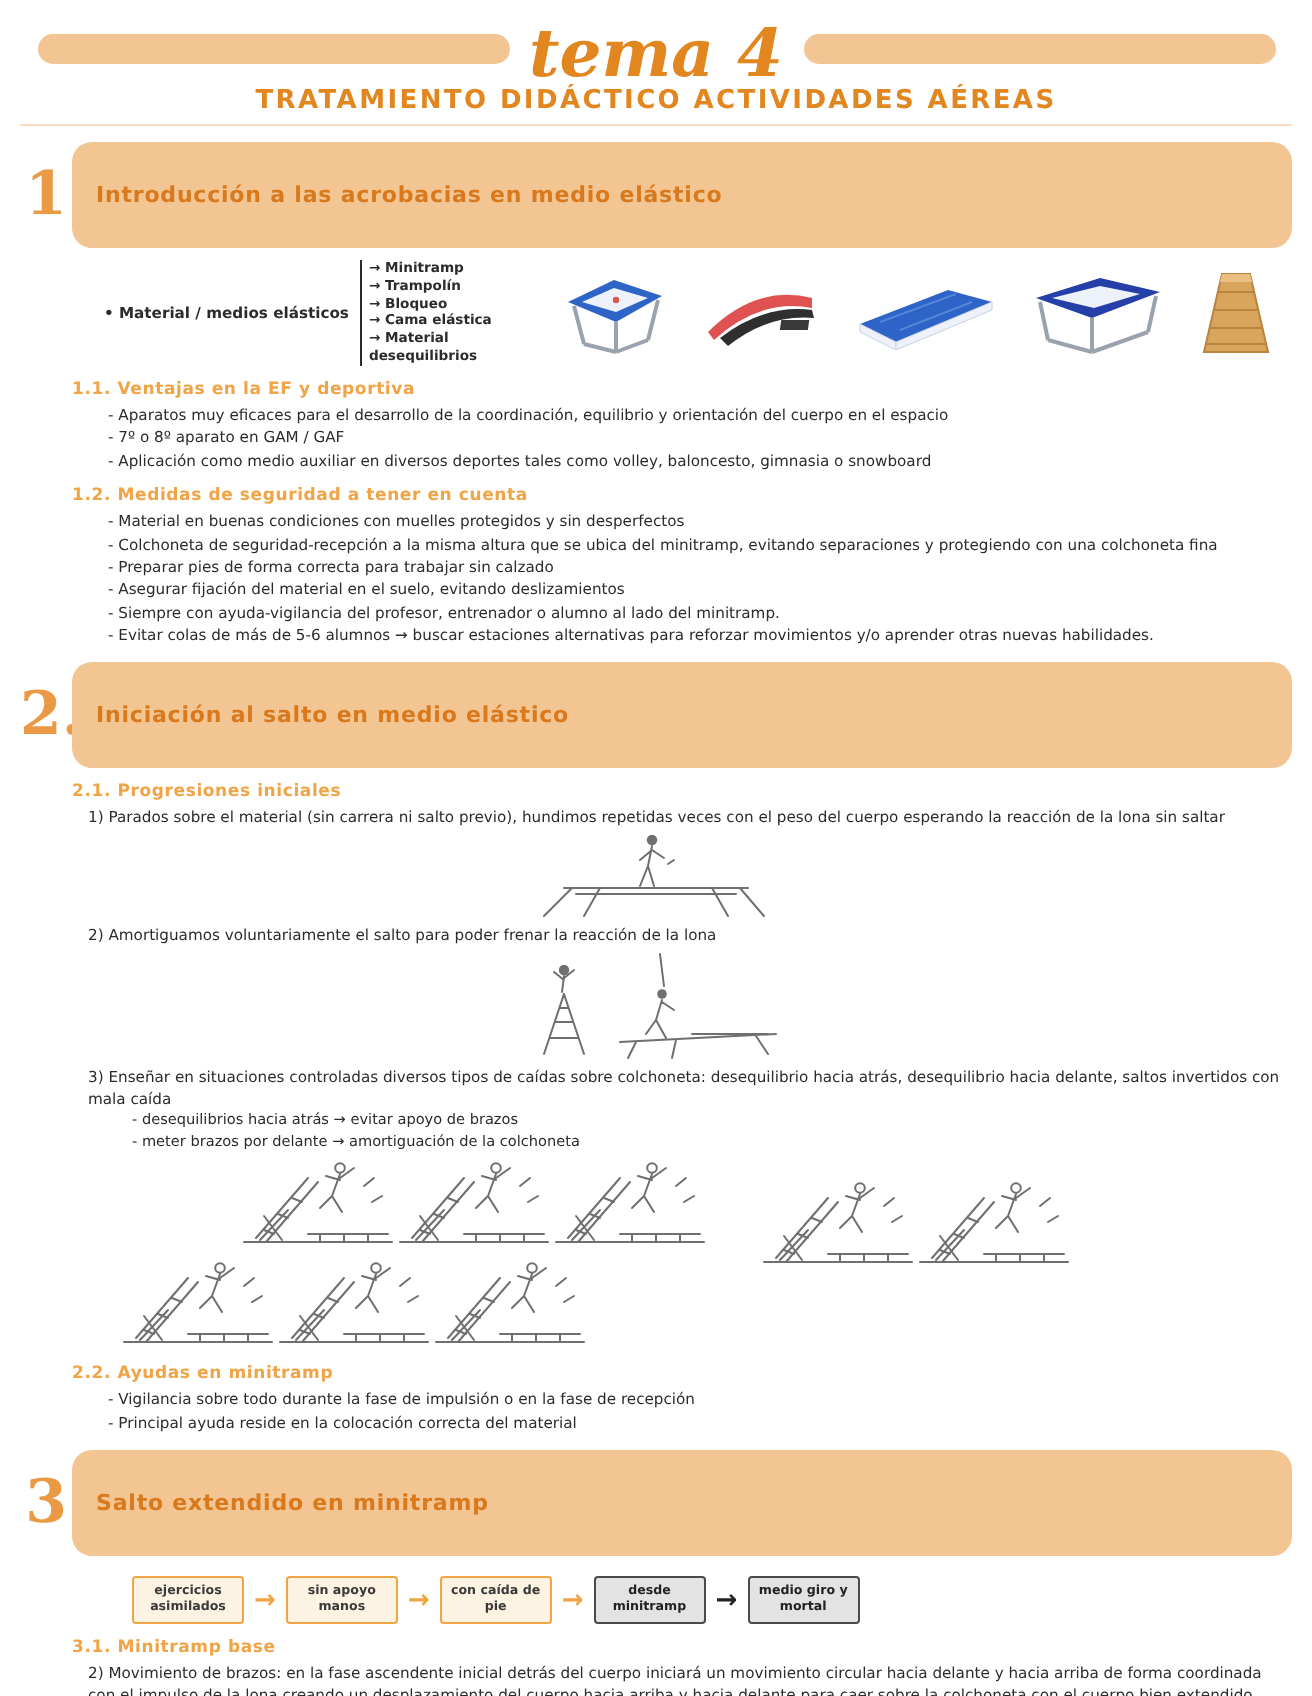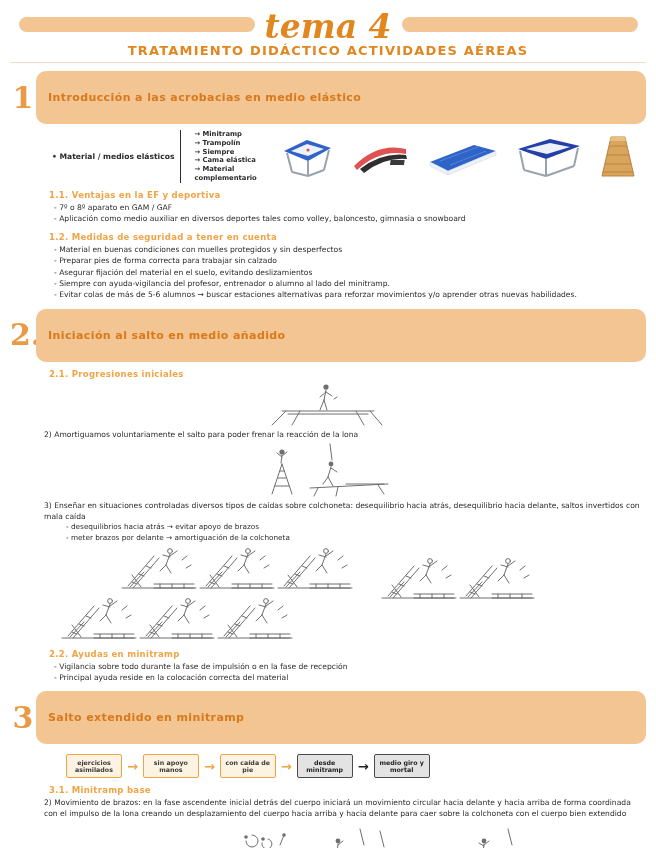--- a/index.html
+++ b/index.html
@@ -34,33 +34,33 @@
   .sec-num{
     font-family:"DejaVu Serif",serif;font-size:30px;color:#EA9A45;
     line-height:.8;width:26px;text-align:center;flex:none;font-weight:bold;
   }
   .sec-pill{
     flex:1;background:var(--highlight);border-radius:10px;
     padding:20px 12px;color:#D9791C;font-weight:bold;font-size:11px;
     letter-spacing:.4px;
   }
   .subhead{
-    color:var(--subhead);font-weight:bold;font-size:8.5px;margin:7px 0 2px 39px;
+    color:var(--subhead);font-weight:bold;font-size:8.5px;margin:7px 0 2px 26px;
     letter-spacing:.3px;
   }
   .bullets{margin-left:44px;font-size:7.6px;line-height:1.5;}
   .dash::before{content:"- ";}
   .num-item{margin-left:34px;font-size:7.6px;line-height:1.45;margin-top:2px;}
   .sub-bullets{margin-left:56px;font-size:7.3px;line-height:1.5;}
 
   
   .material-row{display:flex;align-items:center;margin:6px 0 2px 42px;gap:6px;}
   .material-label{font-size:7.6px;font-weight:bold;white-space:nowrap;}
   .material-label::before{content:"• ";}
-  .material-list{border-left:1.2px solid var(--ink);padding-left:13px;}
+  .material-list{border-left:1.2px solid var(--ink);padding-left:3px;}
   .material-item{font-size:6.8px;line-height:1.3;font-weight:bold;}
   .material-item::before{content:"→ ";}
   .equipment{display:flex;align-items:center;gap:14px;margin-left:6px;flex:1;justify-content:space-between;padding-right:8px;}
   .equipment svg{display:block;}
 
   
   .sketch-center{display:flex;justify-content:center;}
   .sketch-rows{margin-left:110px;}
   .sk-row{display:flex;align-items:flex-end;}
   svg.sk *{stroke:var(--sketch);fill:none;stroke-width:1;stroke-linecap:round;}
@@ -114,23 +114,23 @@
     <div class="sec-head">
       <span class="sec-num">1</span>
       <span class="sec-pill">Introducción a las acrobacias en medio elástico</span>
     </div>
 
     <div class="material-row">
       <span class="material-label">Material / medios elásticos</span>
       <div class="material-list">
         <div class="material-item">Minitramp</div>
         <div class="material-item">Trampolín</div>
-        <div class="material-item">Siempre</div>
+        <div class="material-item">Bloqueo</div>
         <div class="material-item">Cama elástica</div>
-        <div class="material-item">Material complementario</div>
+        <div class="material-item">Material desequilibrios</div>
       </div>
       <div class="equipment">
 
         <svg width="58" height="44" viewBox="0 0 58 44">
           <polygon points="6,17 29,6 53,14 30,27" fill="#2E63C8"></polygon>
           <polygon points="13,17 29,10 46,15 30,22" fill="#EDF2FA"></polygon>
           <circle cx="30" cy="16" r="1.6" fill="#D9534F"></circle>
           <path d="M9 19 L14 38 M30 27 L30 42 M51 16 L46 36 M14 38 L30 42 M30 42 L46 36" stroke="#9aa2ad" stroke-width="2" fill="none"></path>
         </svg>
 
@@ -156,41 +156,44 @@
         <svg width="40" height="48" viewBox="0 0 40 48">
           <polygon points="13,5 27,5 36,44 4,44" fill="#D9A45B" stroke="#B9843E" stroke-width="1"></polygon>
           <path d="M11 14 H29 M9 23 H31 M7 32 H33 M5 40 H35" stroke="#B9843E" stroke-width="1" fill="none"></path>
           <polygon points="13,5 27,5 28,9 12,9" fill="#E8BE83"></polygon>
         </svg>
       </div>
     </div>
 
     <div class="subhead">1.1. Ventajas en la EF y deportiva</div>
     <div class="bullets">
+      <div class="dash">Aparatos muy eficaces para el desarrollo de la coordinación, equilibrio y orientación del cuerpo en el espacio</div>
       <div class="dash">7º o 8º aparato en GAM / GAF</div>
       <div class="dash">Aplicación como medio auxiliar en diversos deportes tales como volley, baloncesto, gimnasia o snowboard</div>
     </div>
 
     <div class="subhead">1.2. Medidas de seguridad a tener en cuenta</div>
     <div class="bullets">
       <div class="dash">Material en buenas condiciones con muelles protegidos y sin desperfectos</div>
+      <div class="dash">Colchoneta de seguridad-recepción a la misma altura que se ubica del minitramp, evitando separaciones y protegiendo con una colchoneta fina</div>
       <div class="dash">Preparar pies de forma correcta para trabajar sin calzado</div>
       <div class="dash">Asegurar fijación del material en el suelo, evitando deslizamientos</div>
       <div class="dash">Siempre con ayuda-vigilancia del profesor, entrenador o alumno al lado del minitramp.</div>
       <div class="dash">Evitar colas de más de 5-6 alumnos → buscar estaciones alternativas para reforzar movimientos y/o aprender otras nuevas habilidades.</div>
     </div>
   </section>
 
   <section>
     <div class="sec-head">
       <span class="sec-num">2.</span>
-      <span class="sec-pill">Iniciación al salto en medio añadido</span>
+      <span class="sec-pill">Iniciación al salto en medio elástico</span>
     </div>
 
     <div class="subhead">2.1. Progresiones iniciales</div>
+    <div class="num-item">1) Parados sobre el material (sin carrera ni salto previo), hundimos repetidas veces con el peso del cuerpo esperando la reacción de la lona sin saltar</div>
 
     <div class="sketch-center">
       <svg class="sk" width="160" height="46" viewBox="0 0 160 46">
         <path d="M34 30 H126"></path>
         <path d="M38 30 L24 44 M52 30 L44 44 M108 30 L116 44 M122 30 L134 44"></path>
         <path d="M40 33 H120"></path>
         <circle class="head" cx="78" cy="6" r="2.6"></circle>
         <path d="M78 9 L76 19 M78 11 L84 15 M78 11 L72 16 M76 19 L79 29 M76 19 L72 29"></path>
         <path d="M86 18 l3 -2"></path>
       </svg>

